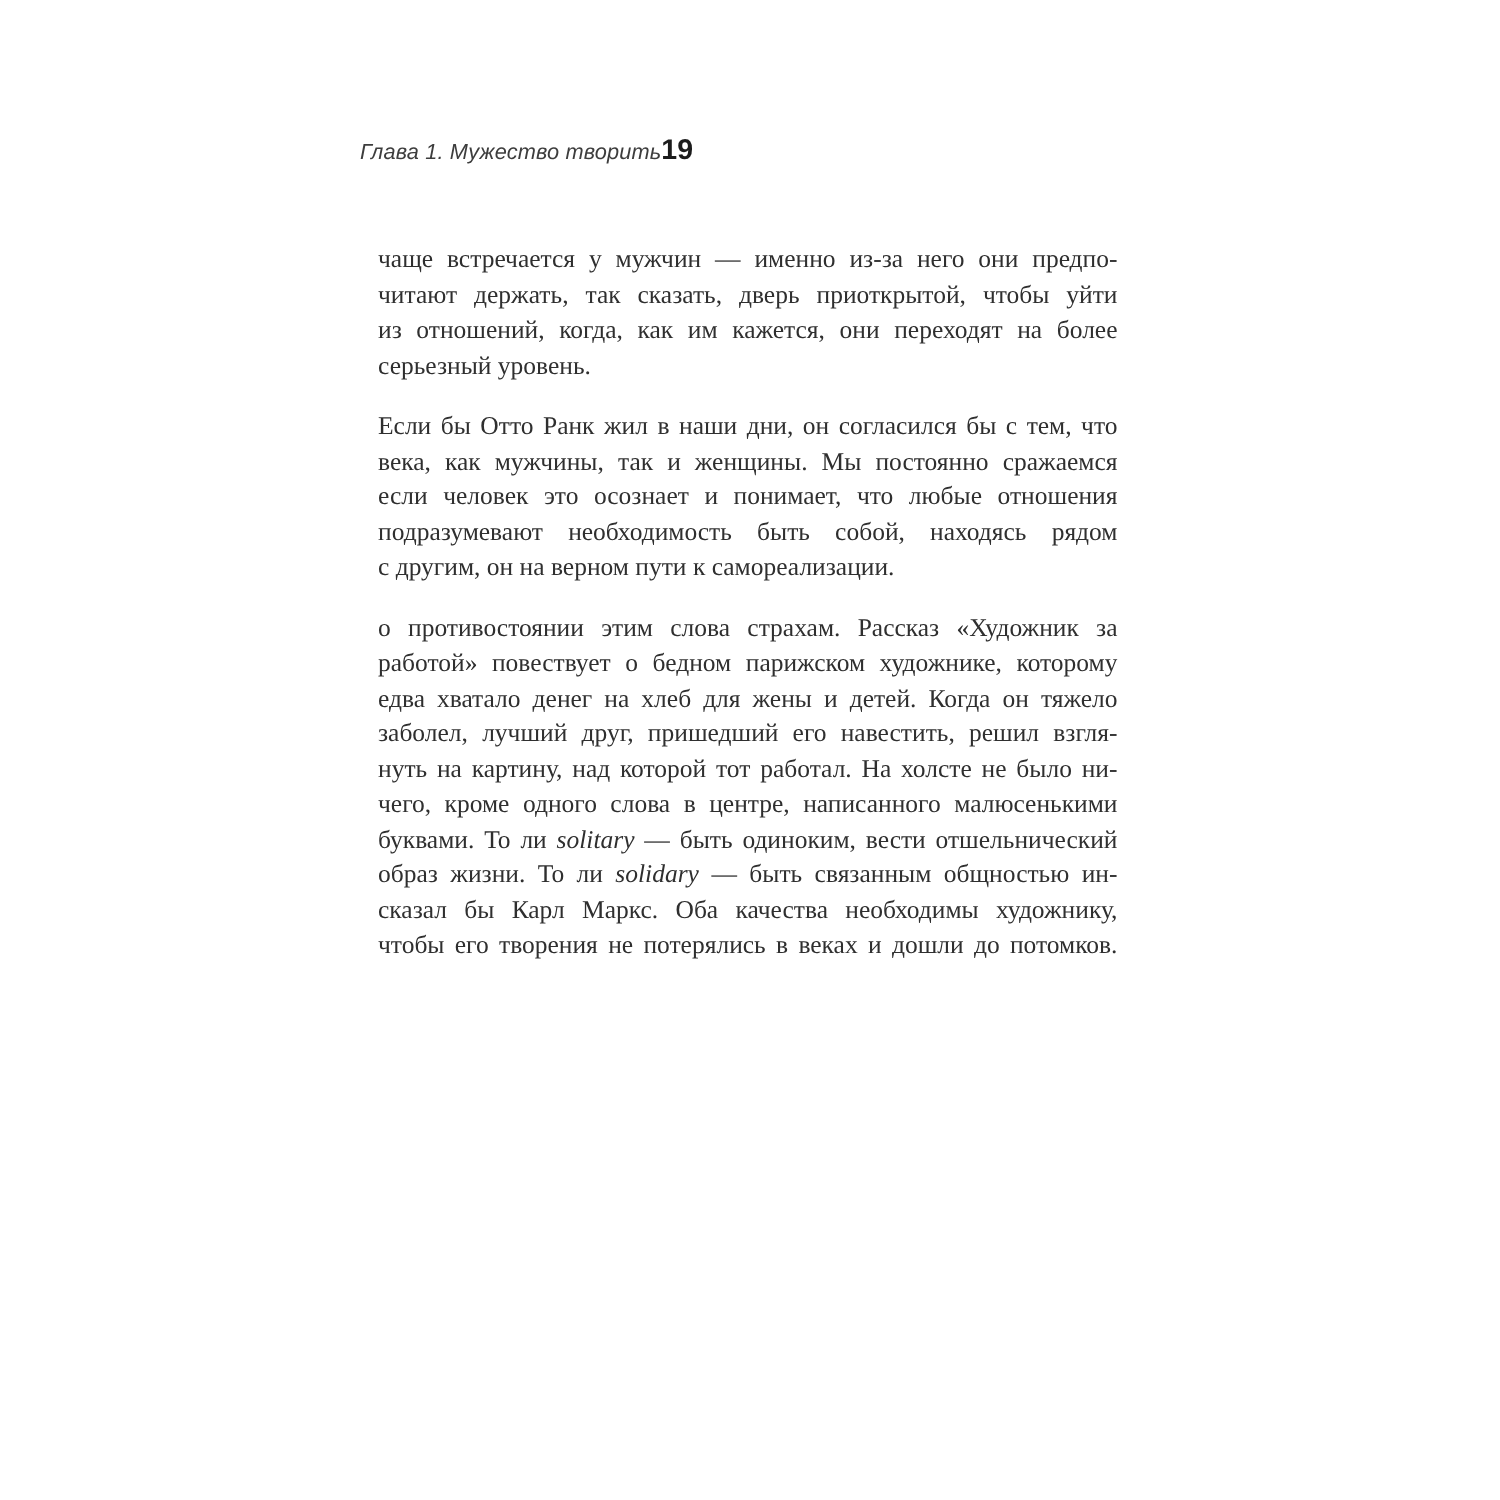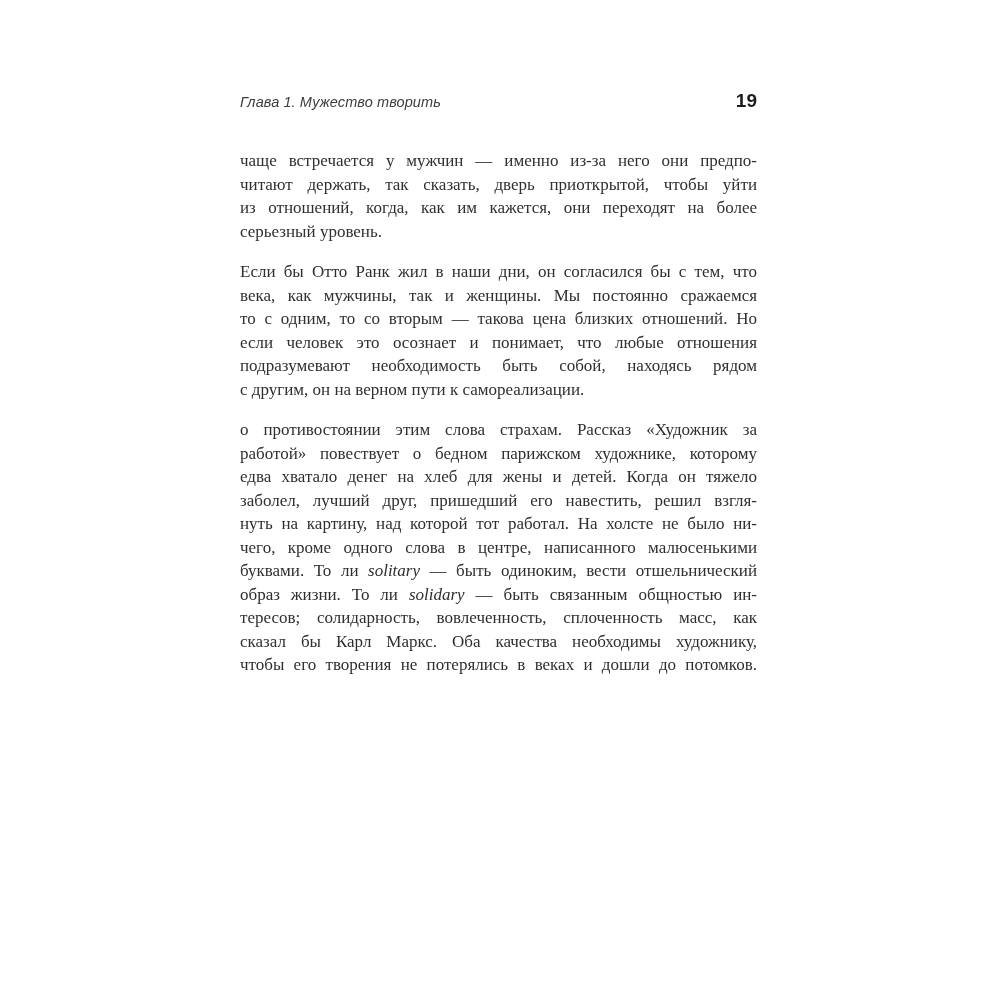--- a/index.html
+++ b/index.html
@@ -18,21 +18,20 @@
   }
   .page{
     position:absolute;
     left:0;top:0;width:1000px;height:1000px;
     background:var(--bg);
   }
   .running-head{
     position:absolute;
     left:240px;top:90px;width:517px;
     display:flex;
-    justify-content:space-between;
     align-items:baseline;
   }
   .running-head .chapter{
     font-family:"Liberation Sans","DejaVu Sans",sans-serif;
     font-style:italic;
     font-size:14.5px;
     letter-spacing:0.1px;
     color:var(--head);
   }
   .running-head .pagenum{
@@ -40,21 +39,21 @@
     font-weight:bold;
     font-size:19px;
     color:var(--pagenum);
   }
   .body-text{
     position:absolute;
     left:240px;top:149px;width:517px;
     color:var(--text);
     font-size:17px;
   }
-  .paragraph{margin:0;}
+  .paragraph{margin:12px;}
   .paragraph + .paragraph{margin-top:17px;}
   .line{
     line-height:23.5px;
     max-height:23.5px;
     overflow:hidden;
     text-align:justify;
     text-align-last:justify;
     white-space:normal;
   }
   .line.left{
@@ -73,32 +72,30 @@
   <main class="body-text" id="body-text">
       <div class="paragraph">
         <div class="line">чаще встречается у мужчин — именно из-за него они предпо-</div>
         <div class="line">читают держать, так сказать, дверь приоткрытой, чтобы уйти</div>
         <div class="line">из отношений, когда, как им кажется, они переходят на более</div>
         <div class="line left">серьезный уровень.</div>
       </div>
       <div class="paragraph">
         <div class="line">Если бы Отто Ранк жил в наши дни, он согласился бы с тем, что</div>
         <div class="line">века, как мужчины, так и женщины. Мы постоянно сражаемся</div>
-        <div class="line">то с одним, то со вторым — такова цена близких отношений. Но</div>
         <div class="line">если человек это осознает и понимает, что любые отношения</div>
         <div class="line">подразумевают необходимость быть собой, находясь рядом</div>
         <div class="line left">с другим, он на верном пути к самореализации.</div>
       </div>
       <div class="paragraph">
         <div class="line">о противостоянии этим слова страхам. Рассказ «Художник за</div>
         <div class="line">работой» повествует о бедном парижском художнике, которому</div>
         <div class="line">едва хватало денег на хлеб для жены и детей. Когда он тяжело</div>
         <div class="line">заболел, лучший друг, пришедший его навестить, решил взгля-</div>
         <div class="line">нуть на картину, над которой тот работал. На холсте не было ни-</div>
         <div class="line">чего, кроме одного слова в центре, написанного малюсенькими</div>
         <div class="line">буквами. То ли <i>solitary</i> — быть одиноким, вести отшельнический</div>
         <div class="line">образ жизни. То ли <i>solidary</i> — быть связанным общностью ин-</div>
-        <div class="line">тересов; солидарность, вовлеченность, сплоченность масс, как</div>
         <div class="line">сказал бы Карл Маркс. Оба качества необходимы художнику,</div>
         <div class="line">чтобы его творения не потерялись в веках и дошли до потомков.</div>
       </div>
     </main>
 </div>
 
 </body></html>

